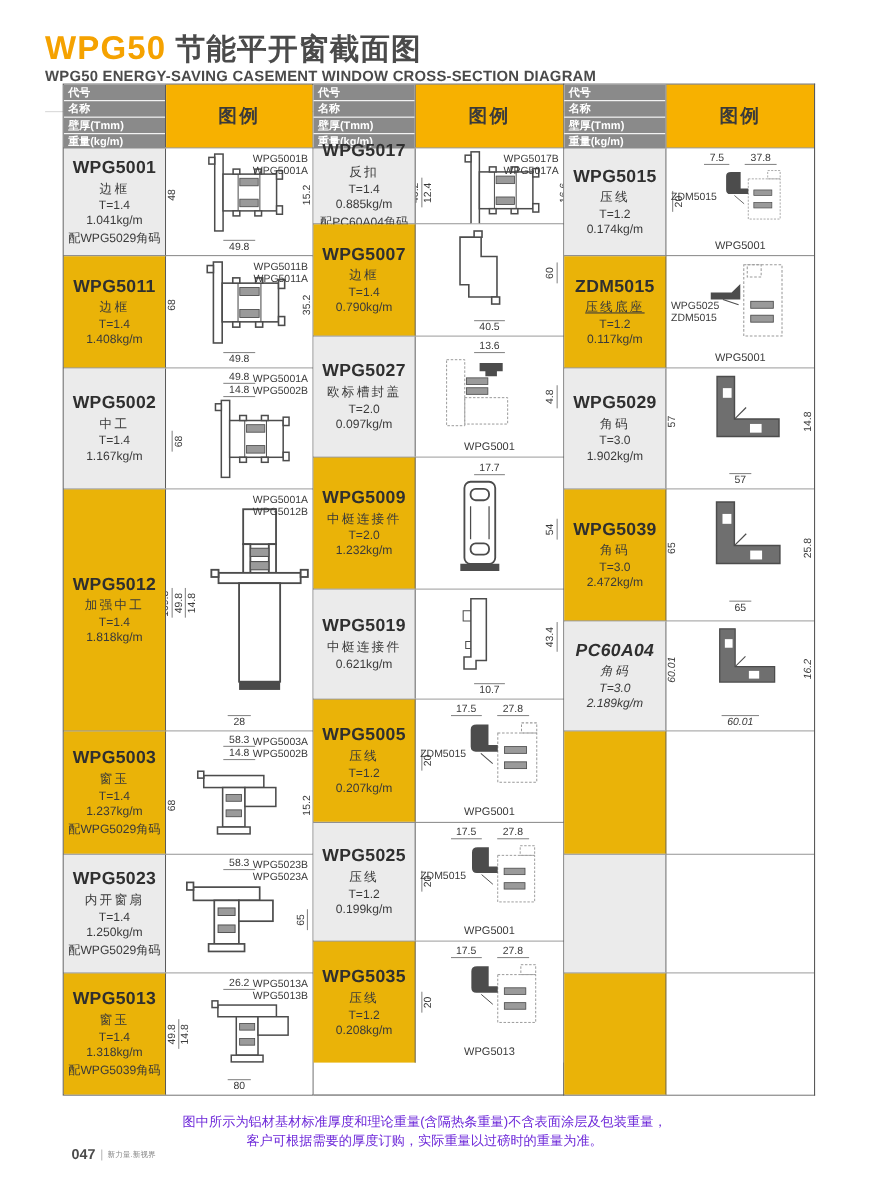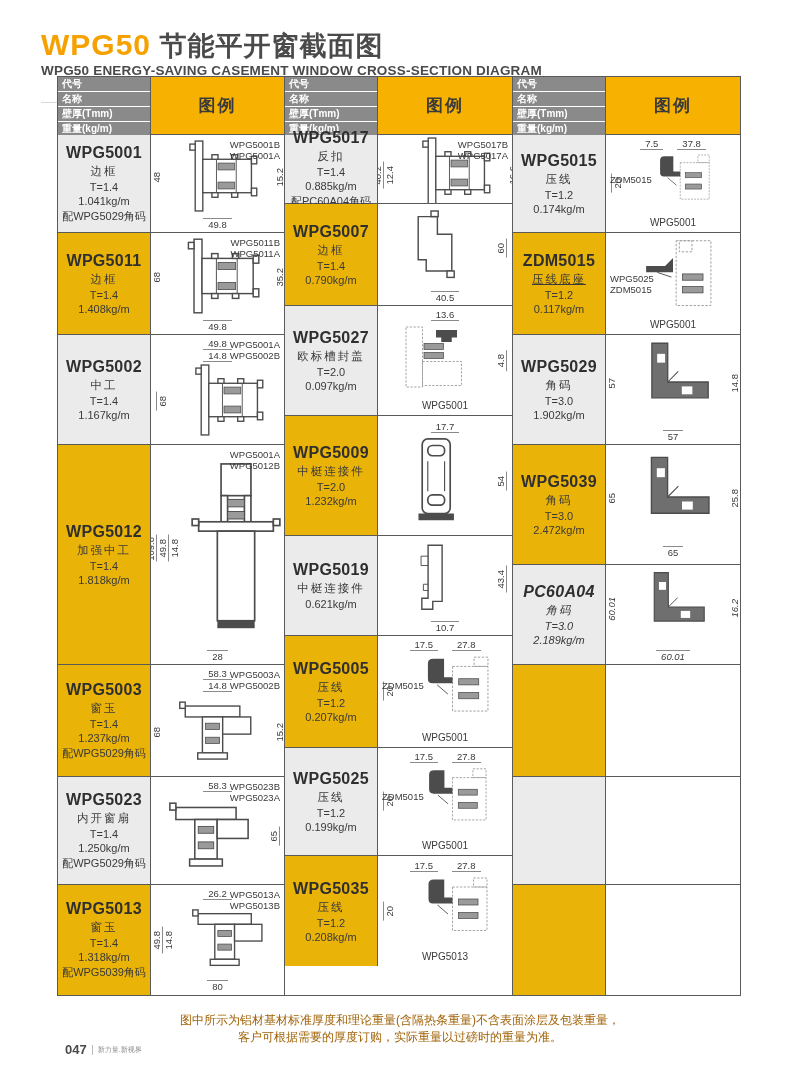--- a/index.html
+++ b/index.html
@@ -50,22 +50,22 @@
   .dg-labels.leftside{left:4px;right:auto;top:40%;text-align:left;}
   .dg-labels span{display:block;font-size:9.5px;color:#3a3a3a;line-height:11px;}
   svg .pf{fill:#fff;stroke:#4c4c4c;stroke-width:1.8;}
   svg .sd{fill:#4c4c4c;stroke:none;}
   svg .tb{fill:#9a9a9a;stroke:#4c4c4c;stroke-width:1;}
   svg .dash{fill:none;stroke:#9a9a9a;stroke-width:1.2;stroke-dasharray:3 2;}
   svg .ln{stroke:#4c4c4c;stroke-width:1.2;fill:none;}
   svg .corner-fill{fill:#6f6f6f;stroke:#4c4c4c;stroke-width:1.5;}
   svg .notch{fill:#fff;stroke:none;}
   
-  .notes{position:absolute;left:57px;top:1012px;width:686px;text-align:center;
-         font-size:12px;line-height:17px;color:#a16207;}
+  .notes{position:absolute;left:43px;top:1012px;width:686px;text-align:center;
+         font-size:12px;line-height:17px;color:#6d28d9;}
   footer{position:absolute;left:45px;top:1042px;display:flex;align-items:center;margin-left:20px;}
   .pn{font-size:13px;font-weight:bold;color:#4a4a4a;}
   .tag{font-size:7px;color:#8a8a8a;margin-left:5px;padding-left:5px;border-left:1px solid #bbb;}
 </style>
 </head>
 <body>
 
 <div class="page">
   <header>
     <h1><span class="code">WPG50</span> <span>节能平开窗截面图</span></h1>

